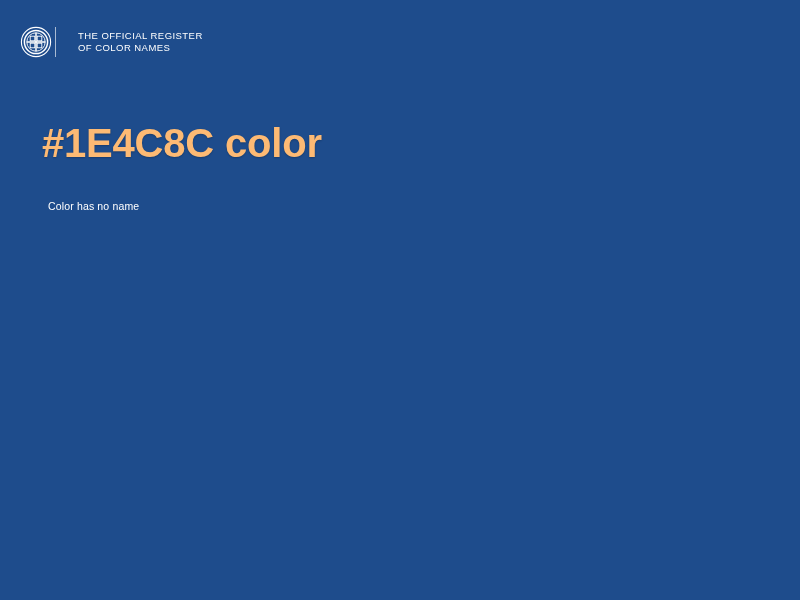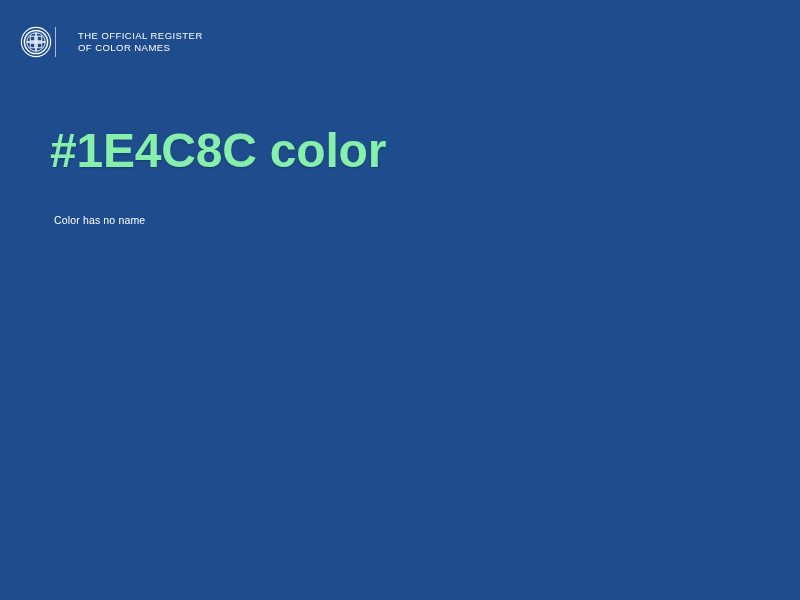--- a/index.html
+++ b/index.html
@@ -67,32 +67,32 @@
 
   
   .content {
     position: absolute;
     left: 42px;
     top: 118px;
     width: 700px;
   }
 
   .color-title {
-    margin: 8px;
-    color: #86efac;
-    font-size: 48px;
+    margin: 0;
+    color: #fdba74;
+    font-size: 40px;
     line-height: 50px;
     font-weight: 700;
     letter-spacing: -0.2px;
     text-shadow: 0 1px 2px rgba(0, 0, 0, 0.22);
     white-space: nowrap;
   }
 
   .color-subtitle {
-    margin: 12px;
+    margin: 6px;
     padding-top: 25px;
     color: #ffffff;
     font-size: 10.5px;
     line-height: 14px;
     font-weight: 400;
     letter-spacing: 0.15px;
     white-space: nowrap;
   }
 
   

